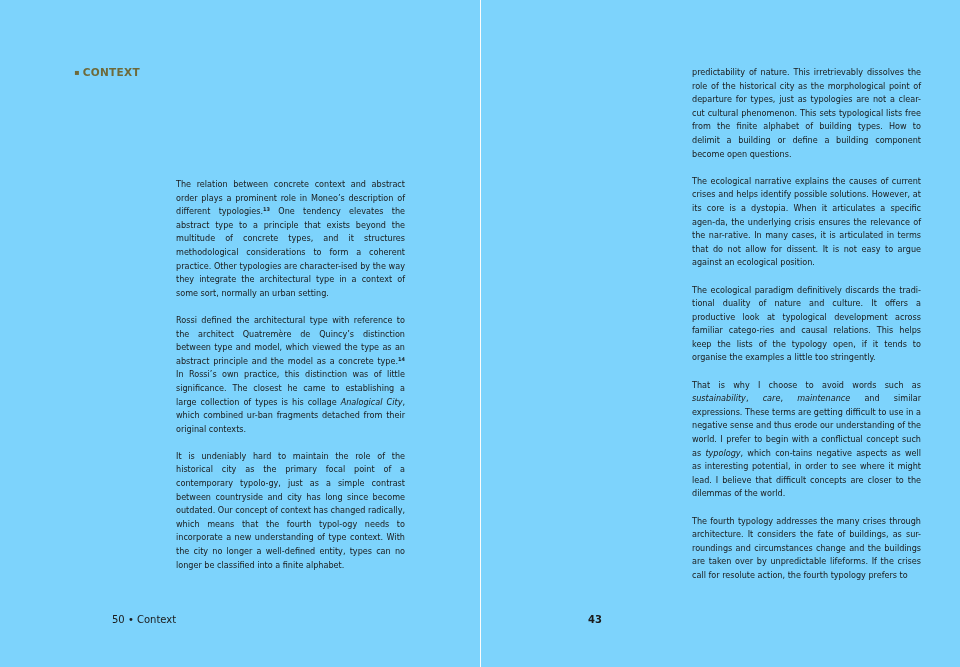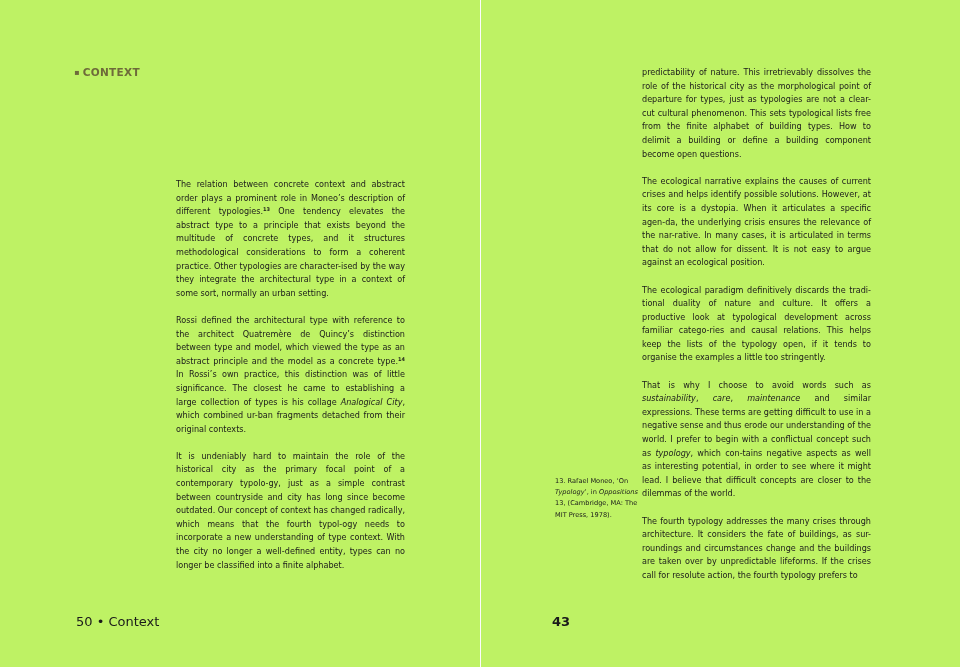--- a/index.html
+++ b/index.html
@@ -1,28 +1,28 @@
 <!DOCTYPE html>
 <html><head>
 <meta charset="utf-8">
 <style>
   html, body { margin: 0; padding: 0; background: #ffffff; }
   body { width: 960px; height: 667px; position: relative; overflow: hidden;
          font-family: "DejaVu Sans", sans-serif; color: #1a1a1a; }
-  .spread { position: absolute; left: 0; top: 0; width: 960px; height: 667px; background: #bef264; }
+  .spread { position: absolute; left: 0; top: 0; width: 960px; height: 667px; background: #7dd3fc; }
   .section-label { position: absolute; left: 74px; top: 66px; font-size: 10.5px; font-weight: bold;
                    color: #6e6a3a; letter-spacing: 0.3px; }
   .section-label .bullet { font-size: 8px; vertical-align: 1px; margin-right: 3px; }
   .col { position: absolute; width: 229px; font-size: 8.1px; line-height: 13.6px; }
   .col p { margin: 0 0 13.6px 0; text-align: justify; hyphens: manual; }
   .col-left { left: 176px; top: 178px; }
-  .col-right { left: 642px; top: 66px; }
+  .col-right { left: 692px; top: 66px; }
   .notes { position: absolute; left: 555px; top: 476px; width: 86px; font-size: 6.6px; line-height: 11.2px; }
   .notes p { margin: 0 0 11.2px 0; }
-  .folio { position: absolute; top: 614px; font-size: 13px; }
+  .folio { position: absolute; top: 614px; font-size: 10px; margin-left: 36px; }
   .folio-left { left: 76px; }
   .folio-right { left: 552px; font-weight: bold; }
   .gutter { position: absolute; left: 480px; top: 0; width: 1px; height: 667px; background: #fbfbfb; }
   sup { font-size: 5px; line-height: 0; vertical-align: 3px; font-weight: bold; }
   em { font-style: italic; }
 </style>
 </head>
 <body>
 
 <div class="spread">
@@ -35,21 +35,20 @@
     <div class="col col-left">
         <p><span>The relation between concrete context and abstract order plays a prominent role in Moneo’s description of different typologies.</span><sup>13</sup><span> One tendency elevates the abstract type to a principle that exists beyond the multitude of concrete types, and it structures methodological considerations to form a coherent practice. Other typologies are character-ised by the way they integrate the architectural type in a context of some sort, normally an urban setting.</span></p>
         <p><span>Rossi defined the architectural type with reference to the architect Quatremère de Quincy’s distinction between type and model, which viewed the type as an abstract principle and the model as a concrete type.</span><sup>14</sup><span> In Rossi’s own practice, this distinction was of little significance. The closest he came to establishing a large collection of types is his collage </span><em>Analogical City</em><span>, which combined ur-ban fragments detached from their original contexts.</span></p>
         <p><span>It is undeniably hard to maintain the role of the historical city as the primary focal point of a contemporary typolo-gy, just as a simple contrast between countryside and city has long since become outdated. Our concept of context has changed radically, which means that the fourth typol-ogy needs to incorporate a new understanding of type context. With the city no longer a well-defined entity, types can no longer be classified into a finite alphabet.</span></p>
       </div>
     <div class="folio folio-left">50 • Context</div>
   </div>
 
   <div>
     <div class="notes">
-        <p><span>13. Rafael Moneo, ‘On </span><em>Typology</em><span>’, in </span><em>Oppositions</em><span> 13, (Cambridge, MA: The MIT Press, 1978).</span></p>
       </div>
     <div class="col col-right">
         <p><span>predictability of nature. This irretrievably dissolves the role of the historical city as the morphological point of departure for types, just as typologies are not a clear-cut cultural phenomenon. This sets typological lists free from the finite alphabet of building types. How to delimit a building or define a building component become open questions.</span></p>
         <p><span>The ecological narrative explains the causes of current crises and helps identify possible solutions. However, at its core is a dystopia. When it articulates a specific agen-da, the underlying crisis ensures the relevance of the nar-rative. In many cases, it is articulated in terms that do not allow for dissent. It is not easy to argue against an ecological position.</span></p>
         <p><span>The ecological paradigm definitively discards the tradi-tional duality of nature and culture. It offers a productive look at typological development across familiar catego-ries and causal relations. This helps keep the lists of the typology open, if it tends to organise the examples a little too stringently.</span></p>
         <p><span>That is why I choose to avoid words such as </span><em>sustainability</em><span>, </span><em>care</em><span>, </span><em>maintenance</em><span> and similar expressions. These terms are getting difficult to use in a negative sense and thus erode our understanding of the world. I prefer to begin with a conflictual concept such as </span><em>typology</em><span>, which con-tains negative aspects as well as interesting potential, in order to see where it might lead. I believe that difficult concepts are closer to the dilemmas of the world.</span></p>
         <p><span>The fourth typology addresses the many crises through architecture. It considers the fate of buildings, as sur-roundings and circumstances change and the buildings are taken over by unpredictable lifeforms. If the crises call for resolute action, the fourth typology prefers to</span></p>
       </div>
     <div class="folio folio-right">43</div>
   </div>

